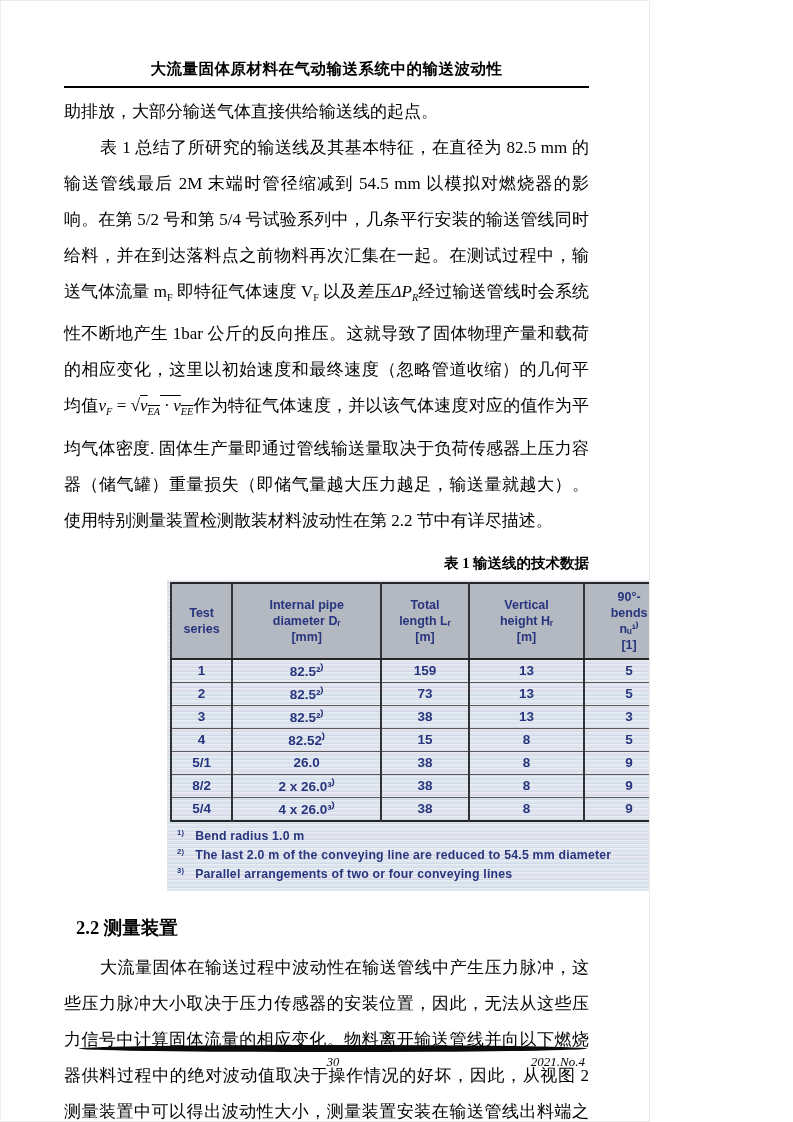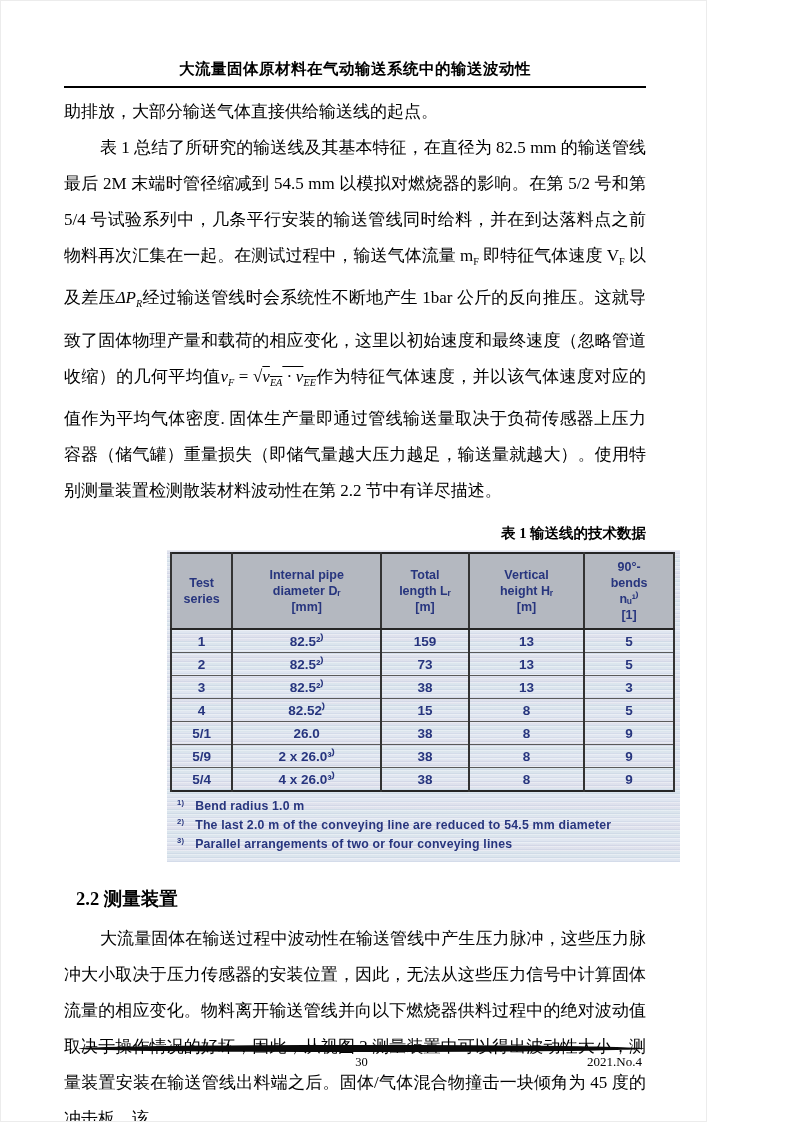--- a/index.html
+++ b/index.html
@@ -1,17 +1,17 @@
 <!DOCTYPE html>
 <html style="--table_text: #27357e; --table_header_bg: #b4b8c0; --table_body_bg: #dce3ee;"><head>
 <meta charset="utf-8">
 <style>
   html,body { margin:0; padding:0; background:#ffffff; }
   .page {
-    width:707px; height:1122px; position:relative; background:#fff;
+    width:650px; height:1122px; position:relative; background:#fff;
     font-family:"Liberation Serif", serif; color:#000;
     box-sizing:border-box; border:1px solid #ececec; overflow:hidden;
   }
   .content { padding:0 60px 0 63px; }
 
   .header-title { padding-top:58px; text-align:center; font-size:15.5px; font-weight:600; letter-spacing:.5px; }
   .header-rule { border-bottom:2.5px solid #000; margin-top:6px; }
 
   .para { font-size:17px; line-height:36px; text-align:justify; margin:0; }
   .para.indent { text-indent:36px; }
@@ -54,21 +54,21 @@
   .footnotes {
     padding:5px 4px 2px 7px; color:var(--table_text, #27357e);
     font-family:"Liberation Sans", sans-serif; font-weight:bold;
     font-size:12.3px; line-height:1.55; letter-spacing:.2px;
   }
   .fn { display:block; white-space:nowrap; }
   .fn sup { margin-right:11px; }
 
   .section-heading { margin:24px 0 0 12px; font-size:18.5px; font-weight:bold; }
 
-  .footer { position:absolute; left:78px; right:62px; top:1044px; }
+  .footer { position:absolute; left:78px; right:62px; top:1044px;font-style:italic; }
   .footer-rule { height:7px; background:#0b0b0b; border-radius:50%; }
   .footer-row { position:relative; margin-top:3px; text-align:center; font-size:12.5px; }
   .issue { position:absolute; right:2px; top:-1px; font-size:13px; }
 </style>
 </head>
 <body>
 
 <div class="page">
   <div class="content">
 
@@ -139,21 +139,21 @@
             <td>5</td>
           </tr>
           <tr>
             <td>5/1</td>
             <td>26.0</td>
             <td>38</td>
             <td>8</td>
             <td>9</td>
           </tr>
           <tr>
-            <td>5/9</td>
+            <td>8/2</td>
             <td>2 x 26.0³⁾</td>
             <td>38</td>
             <td>8</td>
             <td>9</td>
           </tr>
           <tr>
             <td>5/4</td>
             <td>4 x 26.0³⁾</td>
             <td>38</td>
             <td>8</td>

